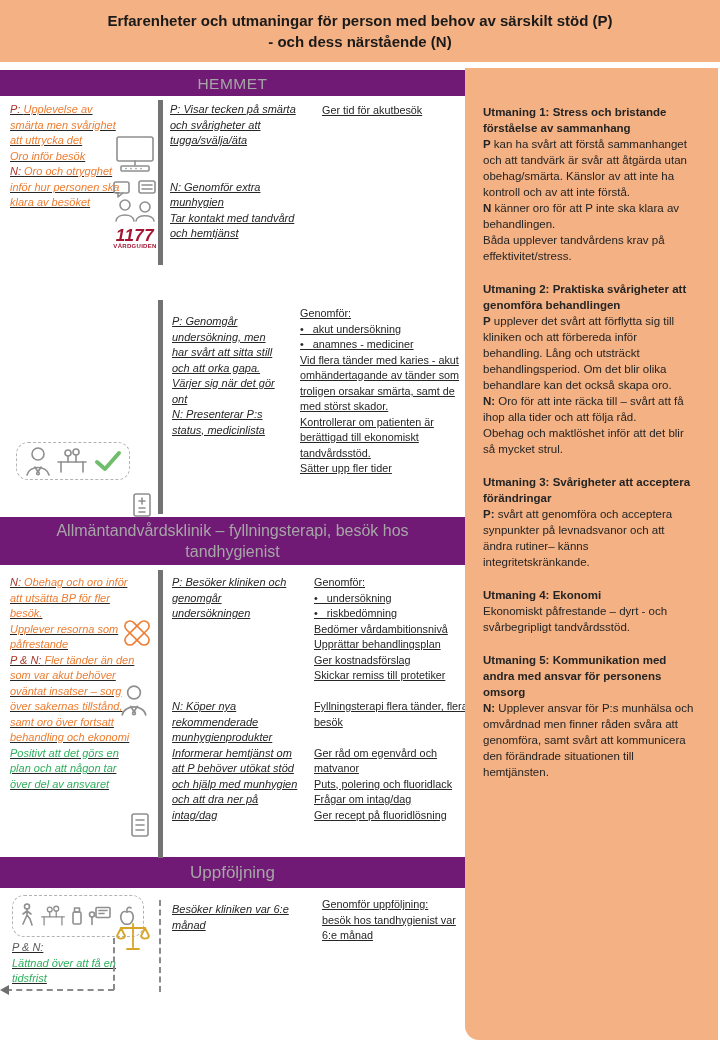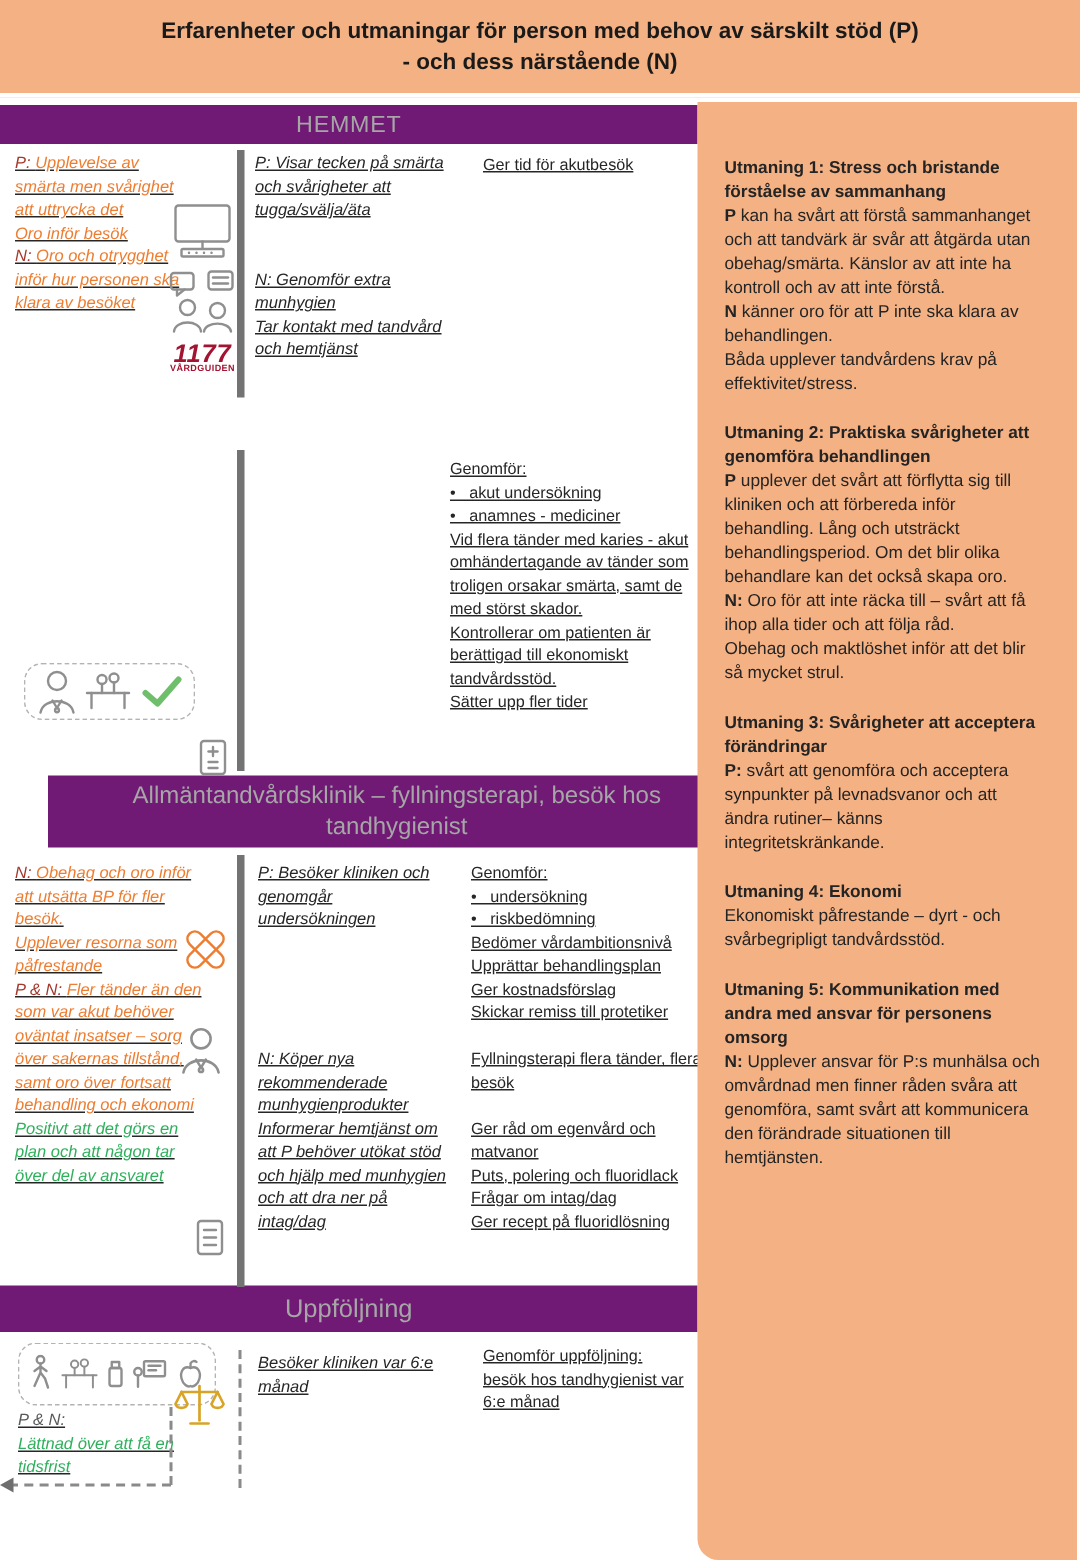--- a/index.html
+++ b/index.html
@@ -59,21 +59,21 @@
 <body>
 
 <div class="page">
 
   <div class="header">
     <div class="title">Erfarenheter och utmaningar för person med behov av särskilt stöd (P)
 - och dess närstående (N)</div>
   </div>
 
   <div class="band" style="top:70px;height:26px;font-size:15.5px;letter-spacing:.5px;">HEMMET</div>
-  <div class="band" style="top:517px;height:48px;margin-left:32px;">Allmäntandvårdsklinik – fyllningsterapi, besök hos
+  <div class="band" style="top:517px;height:48px;">Allmäntandvårdsklinik – fyllningsterapi, besök hos
 tandhygienist</div>
   <div class="band" style="top:857px;height:31px;font-size:17px;">Uppföljning</div>
 
   <div class="divider" style="top:100px;height:165px;"></div>
   <div class="divider" style="top:300px;height:214px;"></div>
   <div class="divider" style="top:570px;height:288px;"></div>
   <div class="dash-v" style="left:159px;top:900px;height:92px;"></div>
 
   <div class="txt italic" style="left:10px;top:102px;width:112px;"><span class="seg-label">P: </span><span class="seg-orange">Upplevelse av smärta men svårighet att uttrycka det
 Oro inför besök
@@ -135,20 +135,23 @@
   </div>
   <div class="icn" style="left:132px;top:492px;">
     <svg class="g" width="20" height="26" viewBox="0 0 20 26">
       <rect x="2" y="2" width="16" height="22" rx="2"></rect>
       <line x1="10" y1="6" x2="10" y2="12"></line>
         <line x1="7" y1="9" x2="13" y2="9"></line>
       <line x1="7" y1="16" x2="13" y2="16"></line>
         <line x1="7" y1="20" x2="13" y2="20"></line>
     </svg>
   </div>
+  <div class="txt italic" style="left:172px;top:314px;width:112px;">P: Genomgår undersökning, men har svårt att sitta still och att orka gapa.
+Värjer sig när det gör ont
+N: Presenterar P:s status, medicinlista</div>
   <div class="txt clinic" style="left:300px;top:306px;width:165px;">Genomför:
 •&nbsp;&nbsp;&nbsp;akut undersökning
 •&nbsp;&nbsp;&nbsp;anamnes - mediciner
 Vid flera tänder med karies - akut omhändertagande av tänder som troligen orsakar smärta, samt de med störst skador.
 Kontrollerar om patienten är berättigad till ekonomiskt tandvårdsstöd.
 Sätter upp fler tider</div>
 
   <div class="txt italic" style="left:10px;top:575px;width:126px;"><span class="seg-label">N: </span><span class="seg-orange">Obehag och oro inför att utsätta BP för fler besök.
 Upplever resorna som påfrestande
 </span><span class="seg-label">P &amp; N: </span><span class="seg-orange">Fler tänder än den som var akut behöver oväntat insatser – sorg över sakernas tillstånd, samt oro över fortsatt behandling och ekonomi

